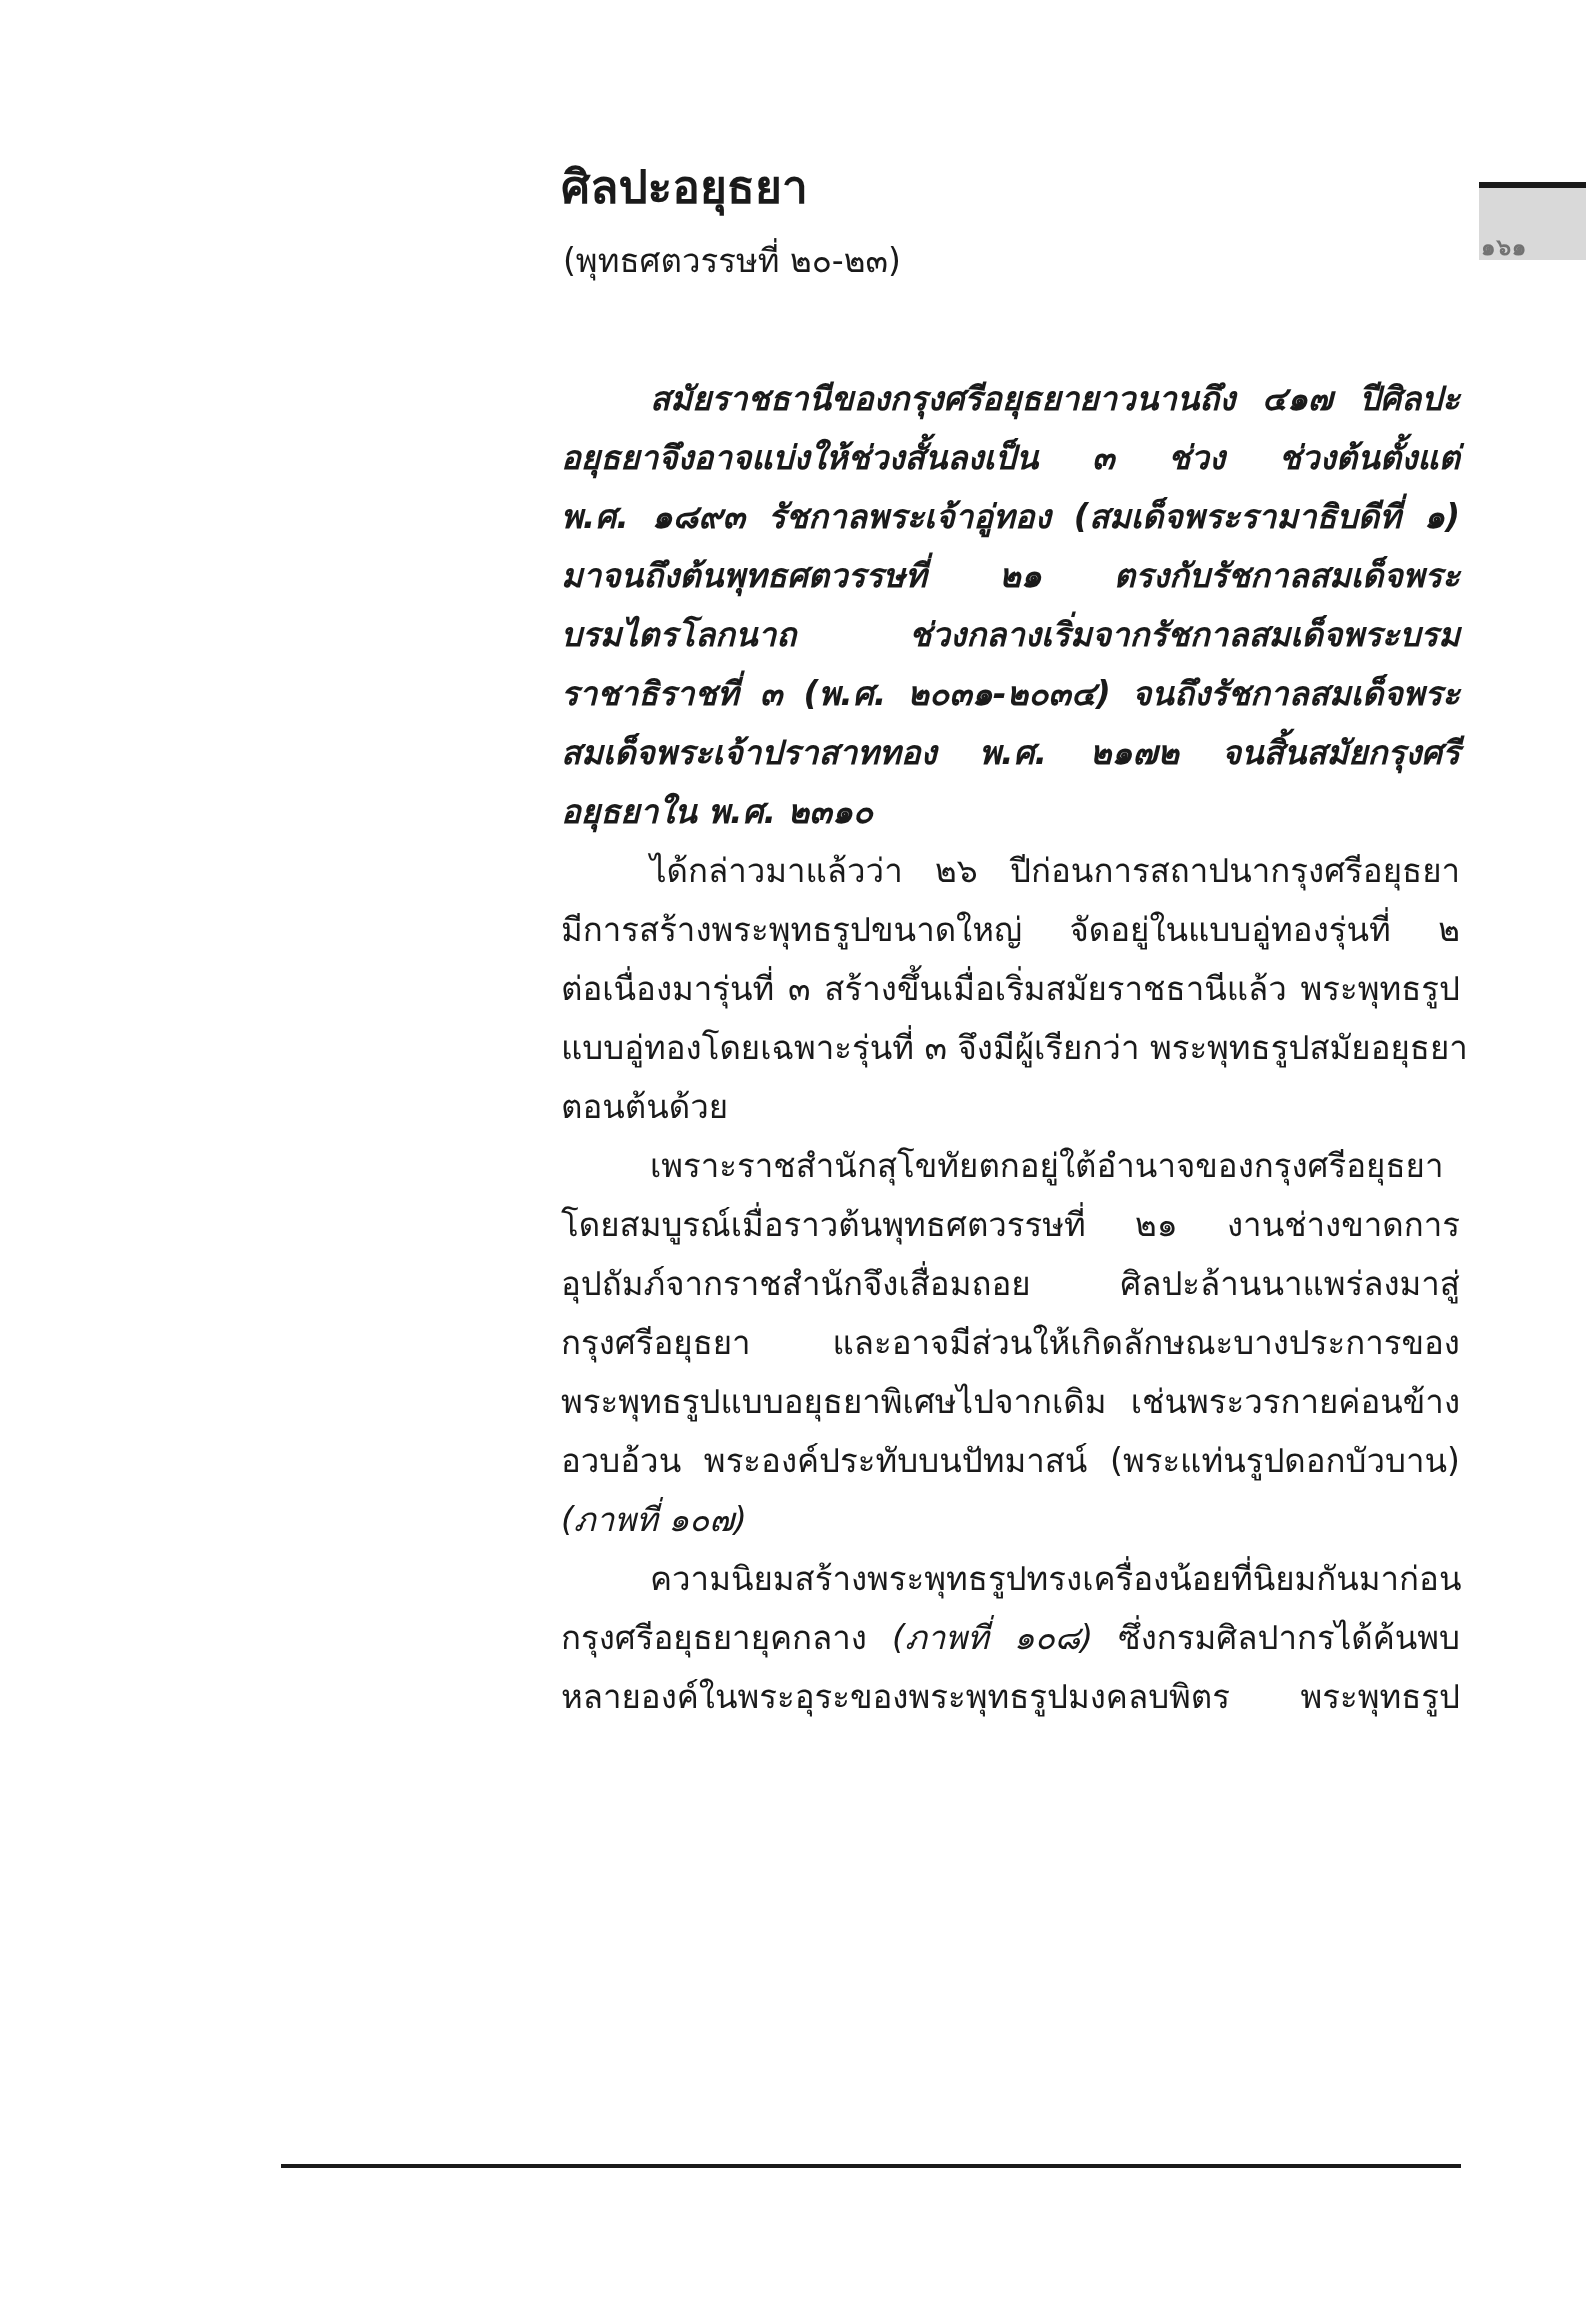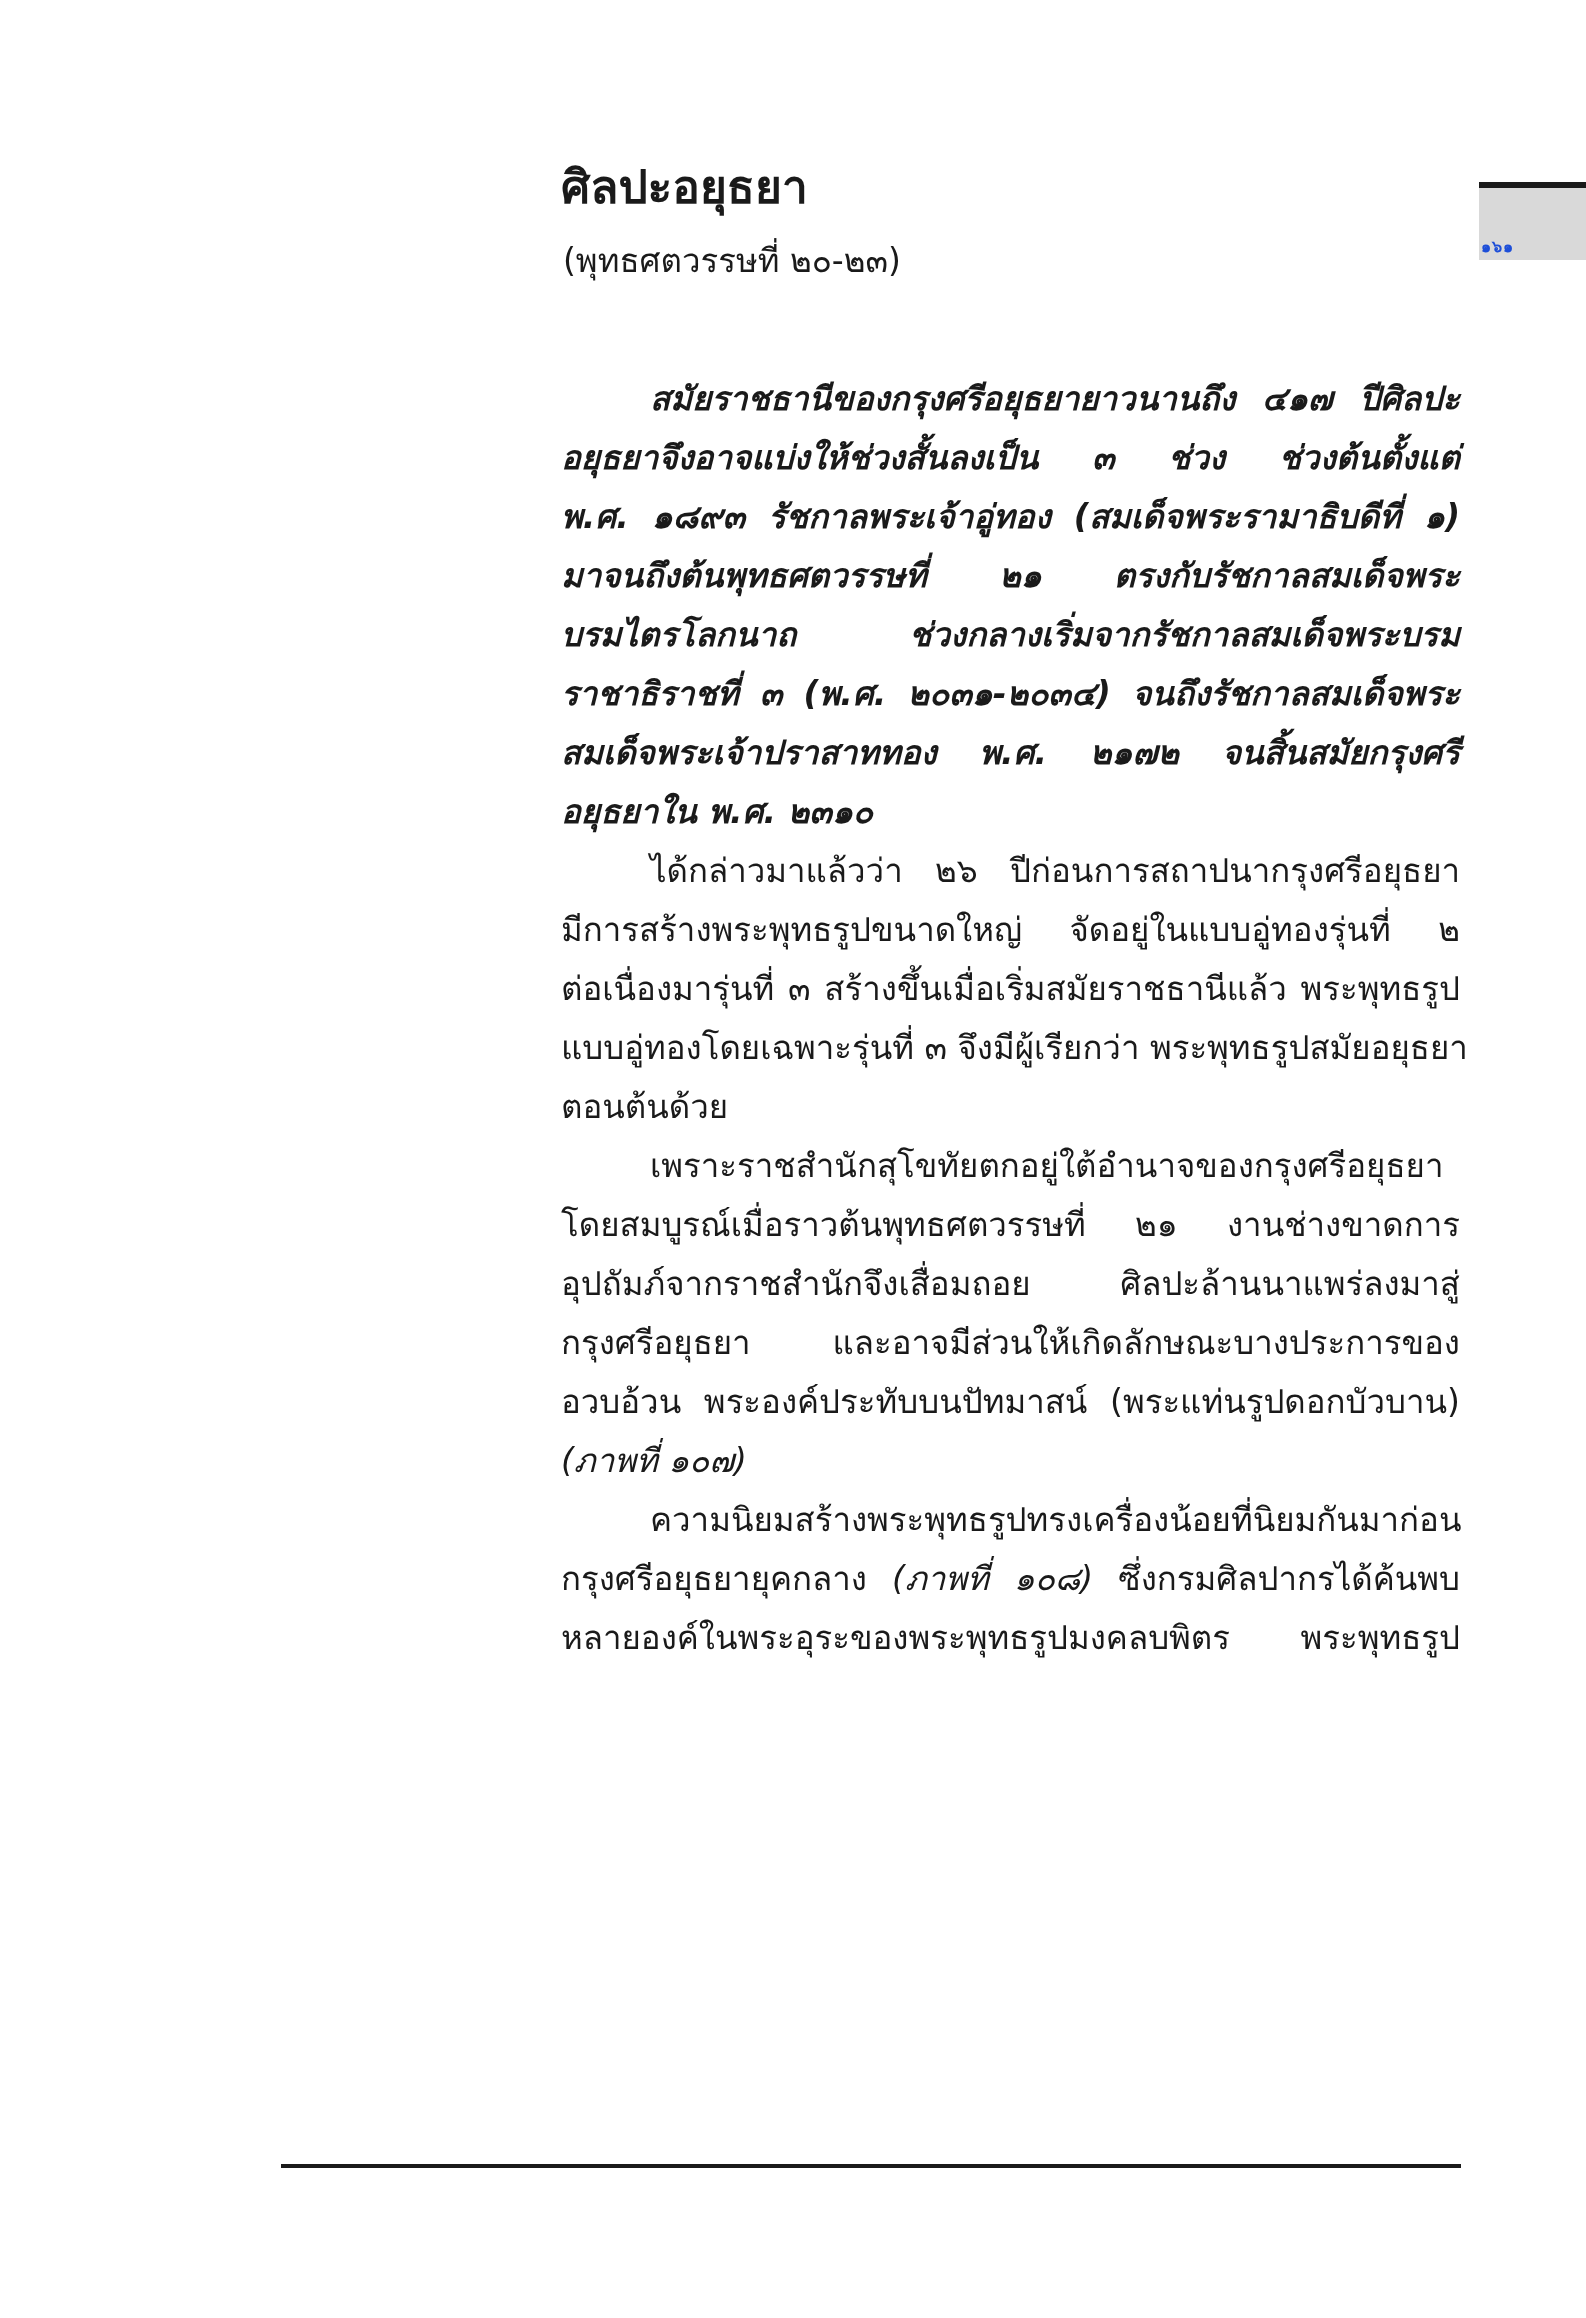--- a/index.html
+++ b/index.html
@@ -22,24 +22,24 @@
       width: 107px;
       height: 78px;
       background: #d9d9d9;
       border-top: 6.5px solid #1a1a1a;
       box-sizing: border-box;
     }
     .page-number {
       position: absolute;
       left: 1481px;
       top: 233px;
-      font-size: 16px;
+      font-size: 23px;
       line-height: 28px;
       font-weight: bold;
-      color: #1d4ed8;
+      color: #737373;
       letter-spacing: 0.8px;
     }
     .title {
       position: absolute;
       left: 561px;
       top: 159px;
       font-size: 46px;
       line-height: 57px;
       font-weight: bold;
       margin: 0;
@@ -123,20 +123,21 @@
     <span class="line">ต่อเนื่องมารุ่นที่ ๓ สร้างขึ้นเมื่อเริ่มสมัยราชธานีแล้ว พระพุทธรูป</span>
     <span class="line">แบบอู่ทองโดยเฉพาะรุ่นที่ ๓ จึงมีผู้เรียกว่า พระพุทธรูปสมัยอยุธยา</span>
     <span class="line last">ตอนต้นด้วย</span>
   </p>
 
   <p class="para">
     <span class="line indent">เพราะราชสำนักสุโขทัยตกอยู่ใต้อำนาจของกรุงศรีอยุธยา</span>
     <span class="line">โดยสมบูรณ์เมื่อราวต้นพุทธศตวรรษที่ ๒๑ งานช่างขาดการ</span>
     <span class="line">อุปถัมภ์จากราชสำนักจึงเสื่อมถอย ศิลปะล้านนาแพร่ลงมาสู่</span>
     <span class="line">กรุงศรีอยุธยา และอาจมีส่วนให้เกิดลักษณะบางประการของ</span>
+    <span class="line">พระพุทธรูปแบบอยุธยาพิเศษไปจากเดิม เช่นพระวรกายค่อนข้าง</span>
     <span class="line">อวบอ้วน พระองค์ประทับบนปัทมาสน์ (พระแท่นรูปดอกบัวบาน)</span>
     <span class="line last fig-ref">(ภาพที่ ๑๐๗)</span>
   </p>
 
   <p class="para">
     <span class="line indent">ความนิยมสร้างพระพุทธรูปทรงเครื่องน้อยที่นิยมกันมาก่อน</span>
     <span class="line"><span>กรุงศรีอยุธยายุคกลาง </span><span class="fig-ref">(ภาพที่ ๑๐๘)</span><span>  ซึ่งกรมศิลปากรได้ค้นพบ</span></span>
     <span class="line">หลายองค์ในพระอุระของพระพุทธรูปมงคลบพิตร พระพุทธรูป</span>
   </p>
 

